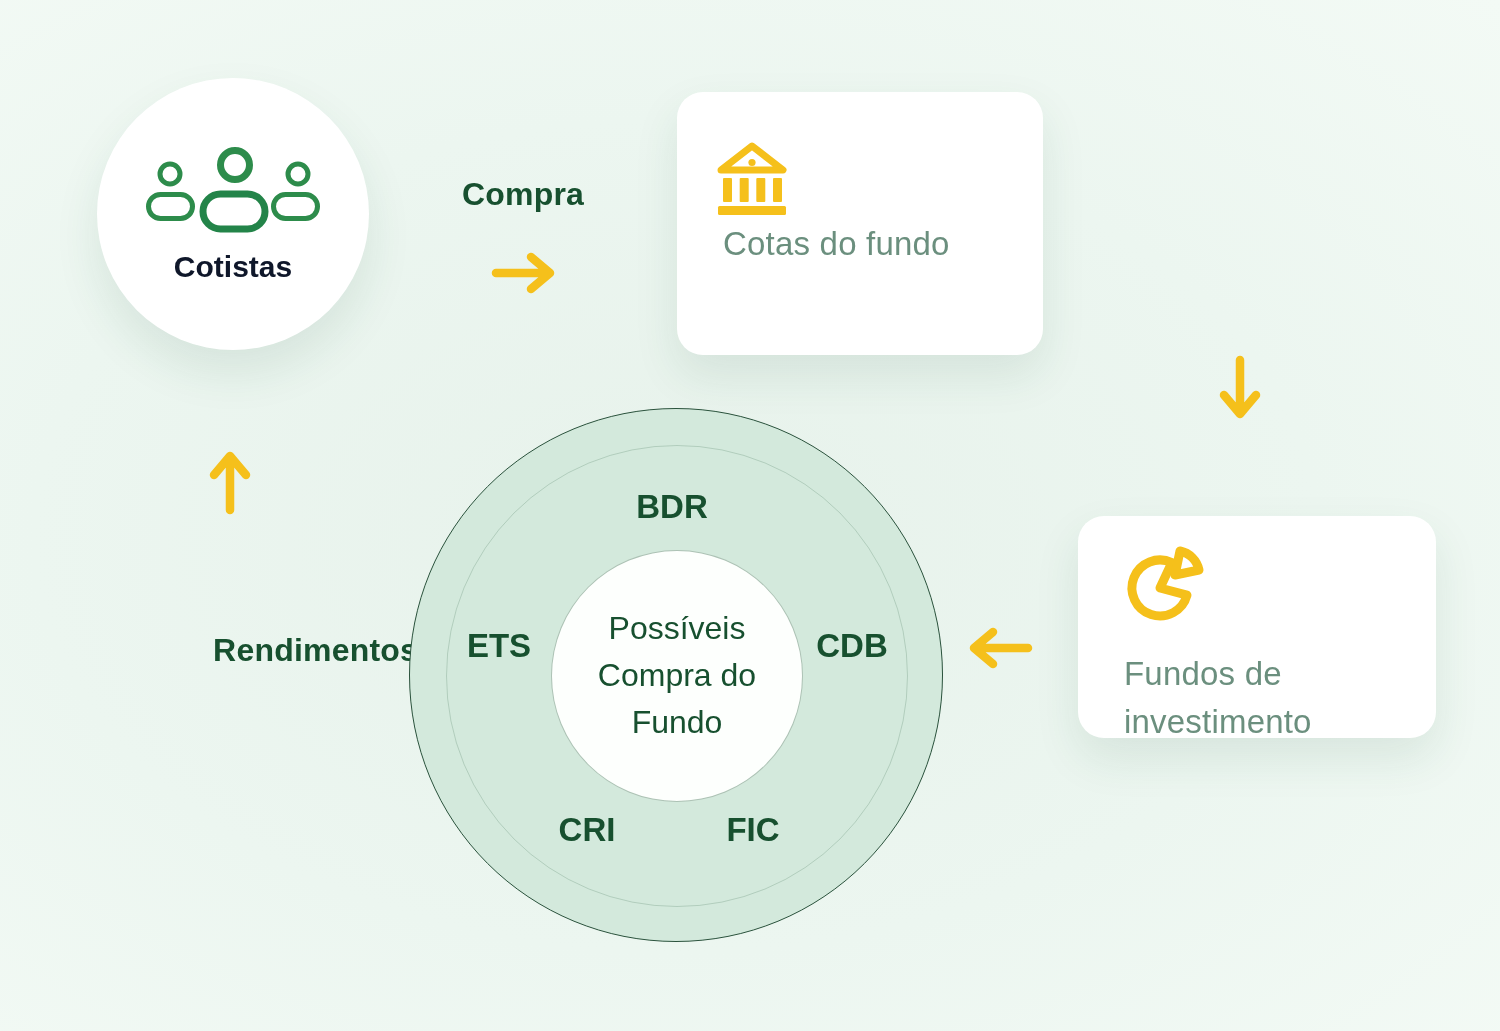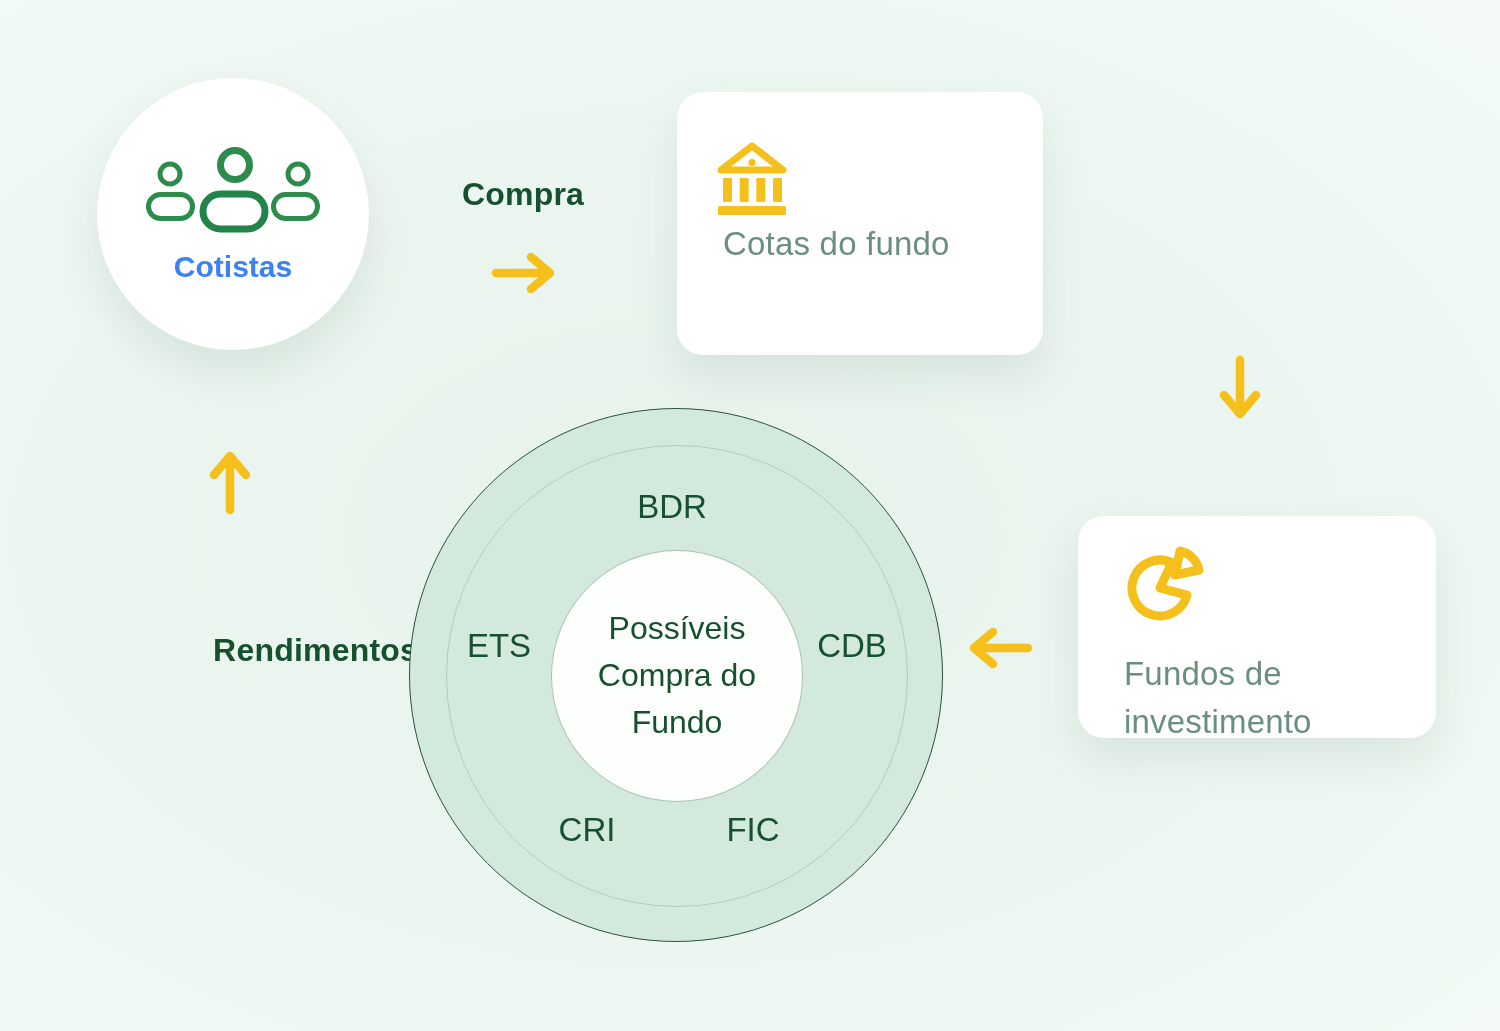--- a/index.html
+++ b/index.html
@@ -43,21 +43,21 @@
     text-align: center; line-height: 1.1; letter-spacing: 0.2px;
   }
   .h-compra       { left: 413px; top: 177px; width: 220px; }
   .h-aplicacao    { left: 1088px; top: 197px; width: 290px; }
   .h-rendimentos  { left: 68px;  top: 633px; width: 350px; text-align: right; }
 
   
   .cotistas-icon { left: 48px; top: 69px; }
   .cotistas-label {
     left: 0; top: 172px; width: 272px; text-align: center;
-    font-weight: bold; font-size: 30px; color: #3b82f6;
+    font-weight: bold; font-size: 30px; color: #0f172a;
   }
 
   
   .outer-ring {
     left: 409px; top: 408px; width: 534px; height: 534px;
     border-radius: 50%; background: #d3e9dc;
     border: 1.5px solid #2a523c;
   }
   .middle-ring {
     left: 36px; top: 36px; width: 462px; height: 462px;
@@ -68,21 +68,21 @@
     border-radius: 50%; background: #fdfffd;
     border: 1px solid rgba(23, 80, 47, 0.35);
   }
   .center-text {
     left: 141px; top: 196px; width: 252px;
     text-align: center; font-weight: normal; font-size: 32px;
     line-height: 47px; color: #17502f;
   }
   .ring-label {
     position: absolute; transform: translate(-50%, -50%);
-    font-size: 33px; font-weight: 400; color: #17502f; white-space: nowrap;
+    font-size: 33px; font-weight: 700; color: #17502f; white-space: nowrap;
   }
   .lbl-top    { left: 262px; top: 98px;  }
   .lbl-left   { left: 89px;  top: 237px; }
   .lbl-right  { left: 442px; top: 237px; }
   .lbl-bleft  { left: 177px; top: 421px; }
   .lbl-bright { left: 343px; top: 421px; }
 
   
   .arrow svg { display: block; }
   .a-right { left: 490px;  top: 251px; }

